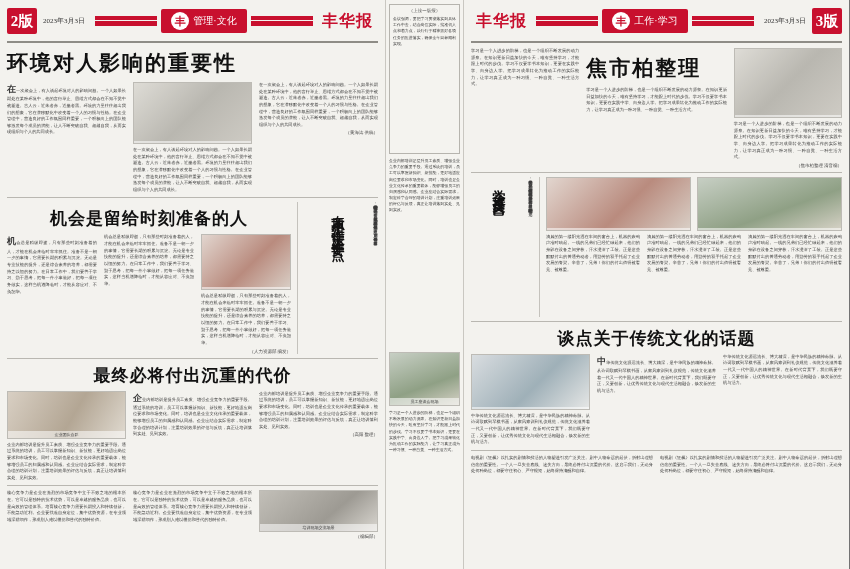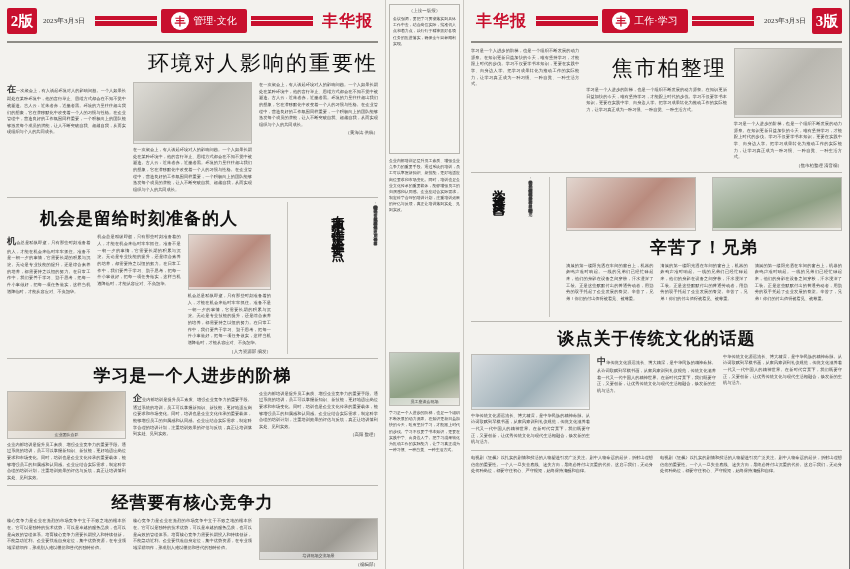--- a/index.html
+++ b/index.html
@@ -74,22 +74,22 @@
   }
   .paper-name {
     font-size: 16px; font-weight: bold; color: #c8102e;
     white-space: nowrap; margin: 0 5px;
     letter-spacing: 1px;
   }
 
   
   h1.head {
     font-family: "Liberation Serif", serif;
-    font-size: 21px; font-weight: normal; color: #111;
-    text-align: right; margin: 6px 0 5px 0; letter-spacing: 2px;
+    font-size: 21px; font-weight: bold; color: #111;
+    text-align: left; margin: 6px 0 5px 0; letter-spacing: 2px;
   }
   h2.head {
     font-size: 17px; font-weight: bold; color: #111;
     text-align: center; margin: 5px 0 4px 0; letter-spacing: 1px;
   }
   h3.head {
     font-size: 13px; font-weight: bold; color: #111;
     margin: 4px 0 3px 0; letter-spacing: 1px; text-align:center;
   }
   .hr-thin { border-top: 1px solid #b9b7b1; margin: 4px 0; }
@@ -126,21 +126,21 @@
     color: #111; margin: 2px auto; text-align: left;
   }
   .vtx {
     writing-mode: vertical-rl;
     font-size: 4px; line-height: 1.7; color: #3a3a3a;
     height: 100%;
   }
   .boxed { border: 1px solid #b6b4ae; padding: 3px; }
   .note { font-size:4.5px; color:#555; }
   .flex { display:flex; }
-  .gap6 { gap:16px; }
+  .gap6 { gap:6px; }
   .center { text-align:center; }
   .imgA { background: linear-gradient(135deg,#dedcd6 0%,#b9b7b0 50%,#cecbc4 100%); }
   .imgB { background: linear-gradient(160deg,#c7cfc4 0%,#8fa085 60%,#d6d2c6 100%); }
   .imgC { background: linear-gradient(120deg,#d8cfc3 0%,#b3a694 55%,#e0dad0 100%); }
   .imgD { background: linear-gradient(140deg,#c2bfb8 0%,#9d9a93 60%,#d9d6d0 100%); }
   .imgE { background: linear-gradient(135deg,#e2d6cf 0%,#b98b7e 55%,#d9cfc6 100%); }
   .imgF { background: linear-gradient(135deg,#d9dde0 0%,#9fb0b8 55%,#e6e7e6 100%); }
   .vrule { width:1px; background:#c4c2bc; }
 </style>
 </head>
@@ -203,39 +203,38 @@
       <div class="vrule"></div>
       <div style="flex:0 0 74px; display:flex; justify-content:flex-start;">
         <div class="vtitle">专项小组工作法之工作要点</div>
         <div style="height:132px; overflow:hidden;">
           <div class="vtx">专项小组工作法强调任务导向与协同配合，通过明确分工、压实责任，推动重点工作落地见效。各小组要围绕年度目标，细化分解任务清单，建立台账，定期调度，确保件件有着落、事事有回音。</div>
         </div>
       </div>
     </div>
     <div class="hr-thin"></div>
 
-    <h2 class="head">学习是一个人进步的阶梯</h2>
+    <h2 class="head">最终必将付出沉重的代价</h2>
     <div class="cols">
       <div class="col">
         <div class="photo imgC" style="height:48px;">
           <div class="cap">企业团队合影</div>
         </div>
         <div class="tx" style="margin-top:3px;">企业内部培训是提升员工素质、增强企业竞争力的重要手段。通过系统的培训，员工可以掌握新知识、新技能，更好地适应岗位要求和市场变化。同时，培训也是企业文化传承的重要载体，能够增强员工的归属感和认同感。企业应结合实际需求，制定科学合理的培训计划，注重培训效果的评估与反馈，真正让培训落到实处、见到实效。</div>
       </div>
       <div class="col">
         <div class="tx drop">企业内部培训是提升员工素质、增强企业竞争力的重要手段。通过系统的培训，员工可以掌握新知识、新技能，更好地适应岗位要求和市场变化。同时，培训也是企业文化传承的重要载体，能够增强员工的归属感和认同感。企业应结合实际需求，制定科学合理的培训计划，注重培训效果的评估与反馈，真正让培训落到实处、见到实效。</div>
       </div>
       <div class="col">
         <div class="tx">企业内部培训是提升员工素质、增强企业竞争力的重要手段。通过系统的培训，员工可以掌握新知识、新技能，更好地适应岗位要求和市场变化。同时，培训也是企业文化传承的重要载体，能够增强员工的归属感和认同感。企业应结合实际需求，制定科学合理的培训计划，注重培训效果的评估与反馈，真正让培训落到实处、见到实效。</div>
         <div class="credit">（高阳 整理）</div>
       </div>
     </div>
     <div class="hr-thin"></div>
 
-    <h2 class="head">经营要有核心竞争力</h2>
     <div class="cols">
       <div class="col">
         <div class="tx">核心竞争力是企业在激烈的市场竞争中立于不败之地的根本所在。它可以是独特的技术优势，可以是卓越的服务品质，也可以是高效的管理体系。培育核心竞争力需要长期投入和持续创新，不能急功近利。企业要找准自身定位，集中优势资源，在专业领域深耕细作，形成别人难以模仿和替代的独特价值。</div>
       </div>
       <div class="col">
         <div class="tx">核心竞争力是企业在激烈的市场竞争中立于不败之地的根本所在。它可以是独特的技术优势，可以是卓越的服务品质，也可以是高效的管理体系。培育核心竞争力需要长期投入和持续创新，不能急功近利。企业要找准自身定位，集中优势资源，在专业领域深耕细作，形成别人难以模仿和替代的独特价值。</div>
       </div>
       <div class="col">
         <div class="photo imgD" style="height:42px;">
           <div class="cap">培训现场交流场景</div>
@@ -300,21 +299,20 @@
       <div class="vrule"></div>
       <div style="flex:1 1 0; min-width:0;">
         <div class="flex gap6" style="margin-bottom:3px;">
           <div class="photo imgE" style="flex:1 1 0; height:54px;">
             <div class="cap"></div>
           </div>
           <div class="photo imgB" style="flex:1 1 0; height:54px;">
             <div class="cap"></div>
           </div>
         </div>
-        <h2 class="head">辛苦了！兄弟</h2>
         <div class="cols">
           <div class="col">
             <div class="tx">清晨的第一缕阳光洒在车间的窗台上，机器的轰鸣声准时响起。一线的兄弟们已经忙碌起来，他们的身影在设备之间穿梭，汗水浸湿了工装。正是这些默默付出的普通劳动者，用勤劳的双手托起了企业发展的脊梁。辛苦了，兄弟！你们的付出值得被看见、被尊重。</div>
           </div>
           <div class="col">
             <div class="tx">清晨的第一缕阳光洒在车间的窗台上，机器的轰鸣声准时响起。一线的兄弟们已经忙碌起来，他们的身影在设备之间穿梭，汗水浸湿了工装。正是这些默默付出的普通劳动者，用勤劳的双手托起了企业发展的脊梁。辛苦了，兄弟！你们的付出值得被看见、被尊重。</div>
           </div>
           <div class="col">
             <div class="tx">清晨的第一缕阳光洒在车间的窗台上，机器的轰鸣声准时响起。一线的兄弟们已经忙碌起来，他们的身影在设备之间穿梭，汗水浸湿了工装。正是这些默默付出的普通劳动者，用勤劳的双手托起了企业发展的脊梁。辛苦了，兄弟！你们的付出值得被看见、被尊重。</div>
           </div>

